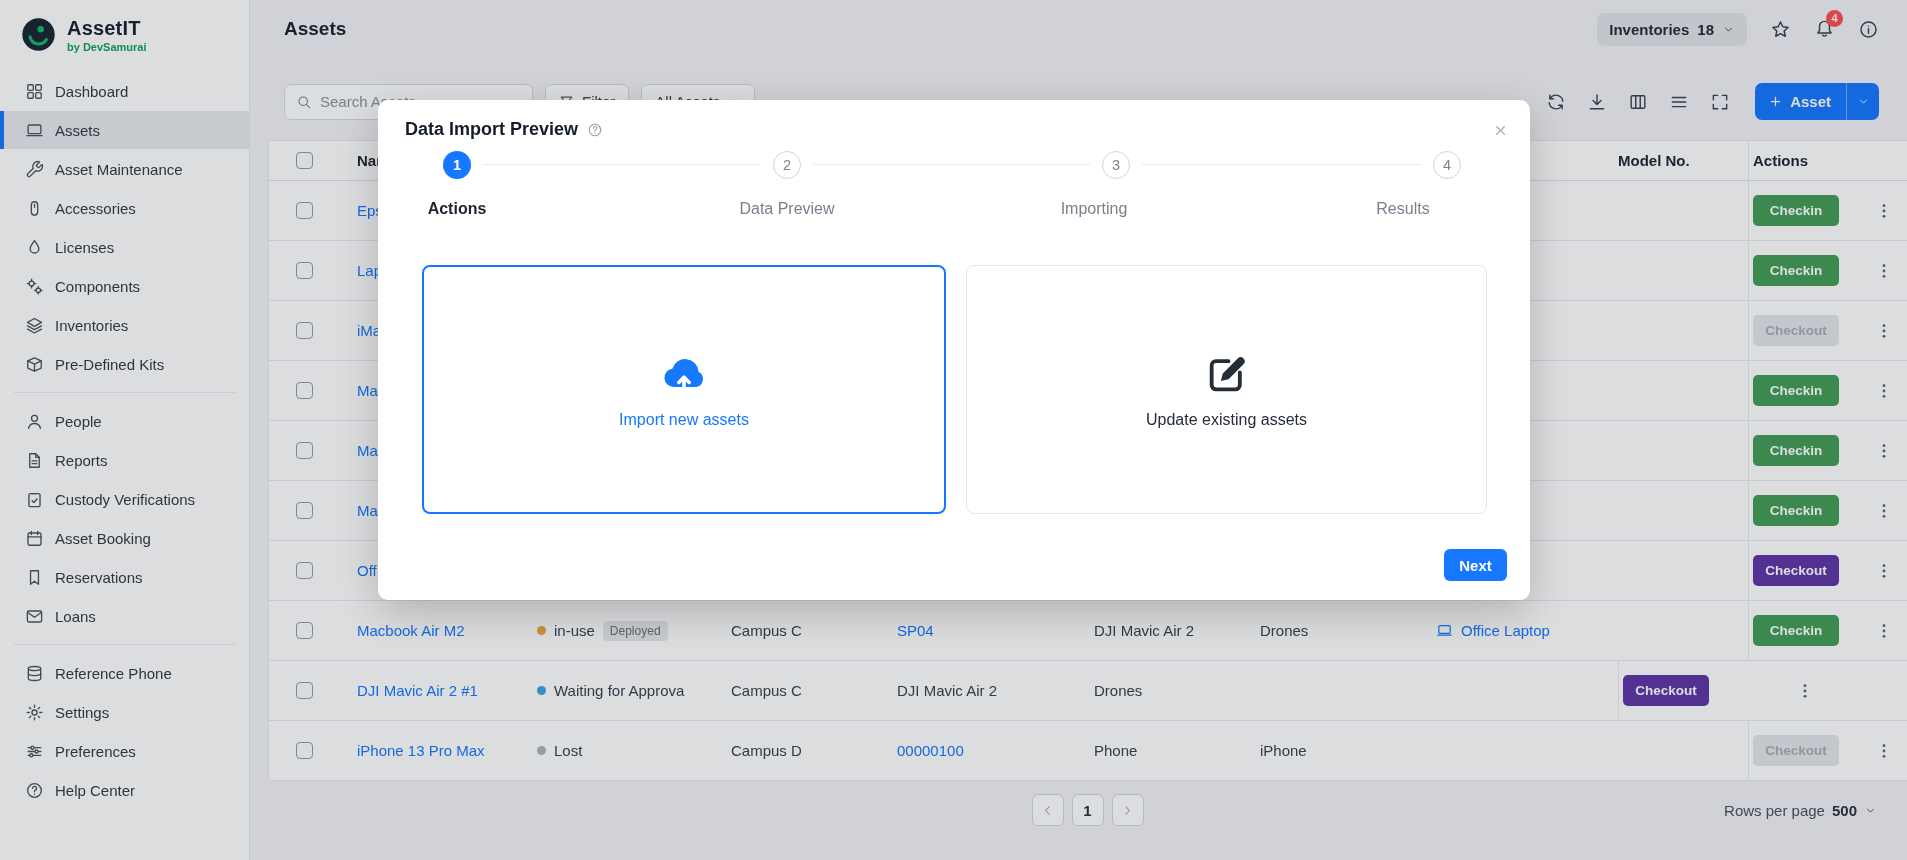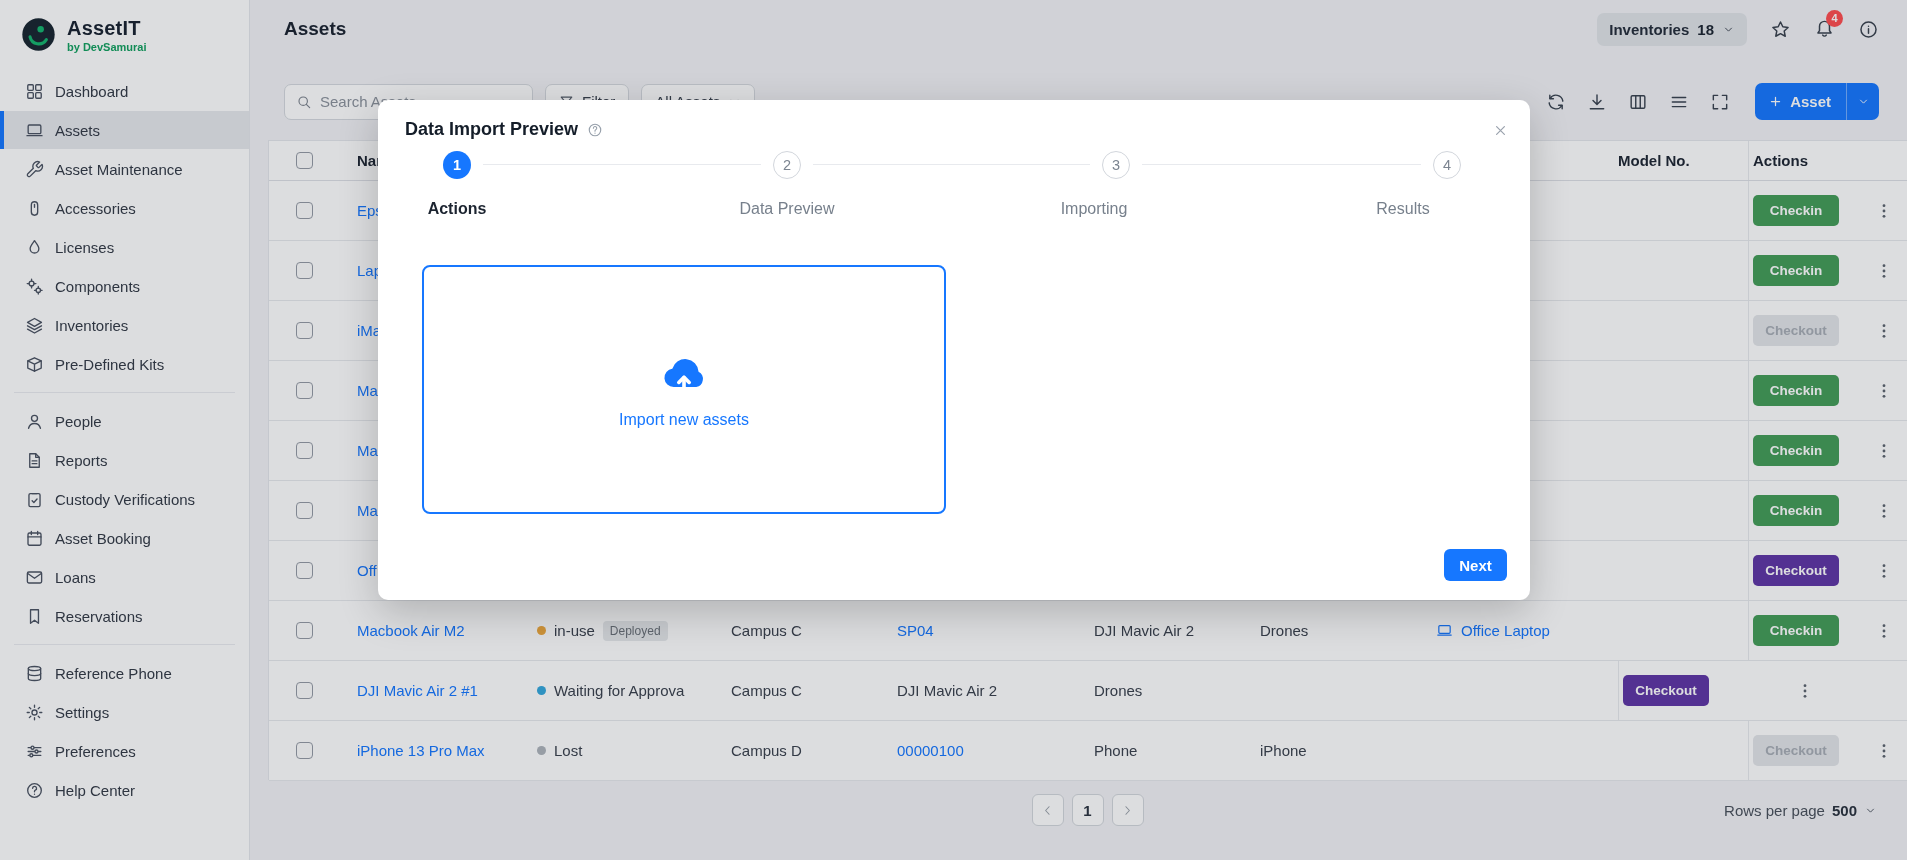--- a/index.html
+++ b/index.html
@@ -226,33 +226,33 @@
           <svg viewBox="0 0 24 24" fill="none" stroke="currentColor" stroke-width="1.7" stroke-linecap="round" stroke-linejoin="round">
             <rect x="3.8" y="5" width="16.4" height="15.5" rx="1.8"></rect>
             <path d="M3.8 10h16.4M8 3v4M16 3v4"></path>
           </svg>
         </span>
         <span>Asset Booking</span>
       </div>
     <div class="nav-item">
         <span class="icon">
           <svg viewBox="0 0 24 24" fill="none" stroke="currentColor" stroke-width="1.7" stroke-linecap="round" stroke-linejoin="round">
+            <path d="M7 3.5h10v17l-5-3.8-5 3.8v-17z"></path>
+          </svg>
+        </span>
+        <span>Reservations</span>
+      </div>
+    <div class="nav-item">
+        <span class="icon">
+          <svg viewBox="0 0 24 24" fill="none" stroke="currentColor" stroke-width="1.7" stroke-linecap="round" stroke-linejoin="round">
             <rect x="3" y="5" width="18" height="14" rx="1.8"></rect>
             <path d="M3.5 7l8.5 6 8.5-6"></path>
           </svg>
         </span>
         <span>Loans</span>
-      </div>
-    <div class="nav-item">
-        <span class="icon">
-          <svg viewBox="0 0 24 24" fill="none" stroke="currentColor" stroke-width="1.7" stroke-linecap="round" stroke-linejoin="round">
-            <path d="M7 3.5h10v17l-5-3.8-5 3.8v-17z"></path>
-          </svg>
-        </span>
-        <span>Reservations</span>
       </div>
     <div class="nav-divider"></div>
     <div class="nav-item">
         <span class="icon">
           <svg viewBox="0 0 24 24" fill="none" stroke="currentColor" stroke-width="1.7" stroke-linecap="round" stroke-linejoin="round">
             <ellipse cx="12" cy="5.8" rx="7.8" ry="2.6"></ellipse>
             <path d="M4.2 5.8v12.4c0 1.4 3.5 2.6 7.8 2.6s7.8-1.2 7.8-2.6V5.8"></path>
             <path d="M4.2 12c0 1.4 3.5 2.6 7.8 2.6s7.8-1.2 7.8-2.6"></path>
           </svg>
         </span>
@@ -789,15 +789,24 @@
   <div class="card selected">
     <span class="icon card-ic">
         <svg viewBox="0 0 24 24" fill="none" stroke="currentColor" stroke-width="1.7" stroke-linecap="round" stroke-linejoin="round">
           <path d="M6.6 18.8a4.8 4.8 0 0 1-.7-9.55A7 7 0 0 1 19.6 10.8a4.3 4.3 0 0 1-1.2 8H6.6z" fill="currentColor" stroke="none"></path>
           <path d="M12 21v-7" stroke="#fff" stroke-width="1.9"></path>
           <path d="M9.3 16.4l2.7-2.7 2.7 2.7" stroke="#fff" stroke-width="1.9"></path>
         </svg>
       </span>
     <span class="card-label">Import new assets</span>
   </div>
+  <div class="card plain">
+    <span class="icon card-ic">
+        <svg viewBox="0 0 24 24" fill="none" stroke="currentColor" stroke-width="1.7" stroke-linecap="round" stroke-linejoin="round">
+          <path d="M12.8 5.3H6.3a2.3 2.3 0 0 0-2.3 2.3v10.1A2.3 2.3 0 0 0 6.3 20h10.1a2.3 2.3 0 0 0 2.3-2.3v-6.5" stroke-width="2"></path>
+          <path d="M17.6 3.9a2.1 2.1 0 0 1 3 3l-7.8 7.8-4 1 1-4 7.8-7.8z" fill="currentColor" stroke="none"></path>
+        </svg>
+      </span>
+    <span class="card-label">Update existing assets</span>
+  </div>
 
   <button class="next-btn">Next</button>
 </div>
 
 </body></html>

